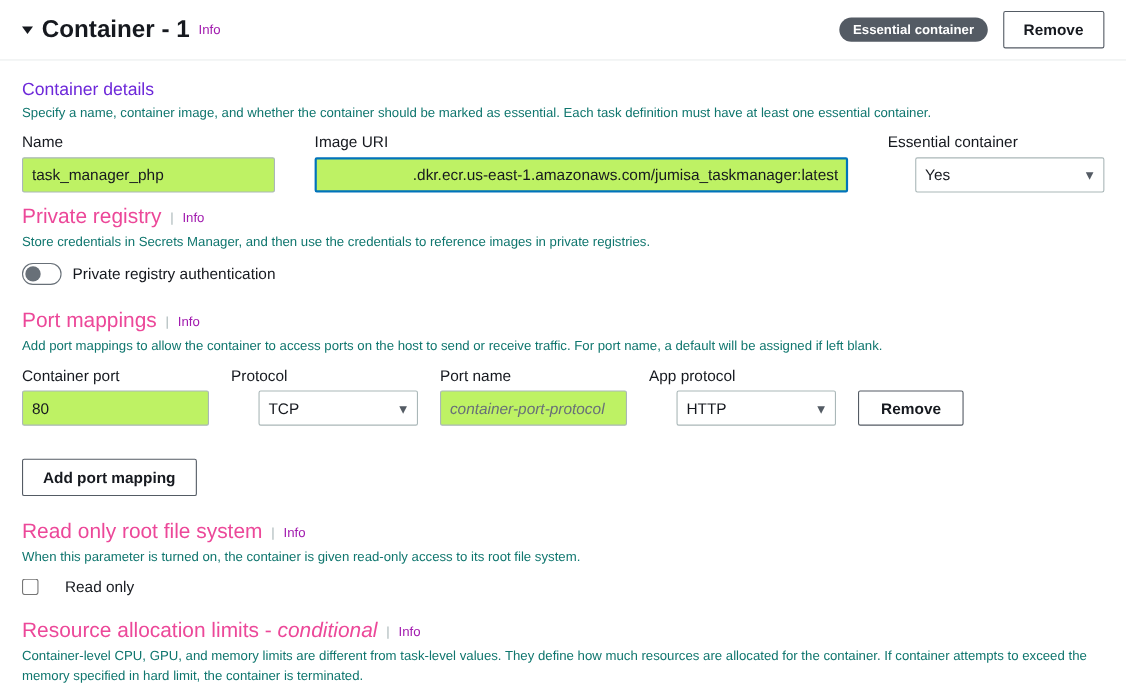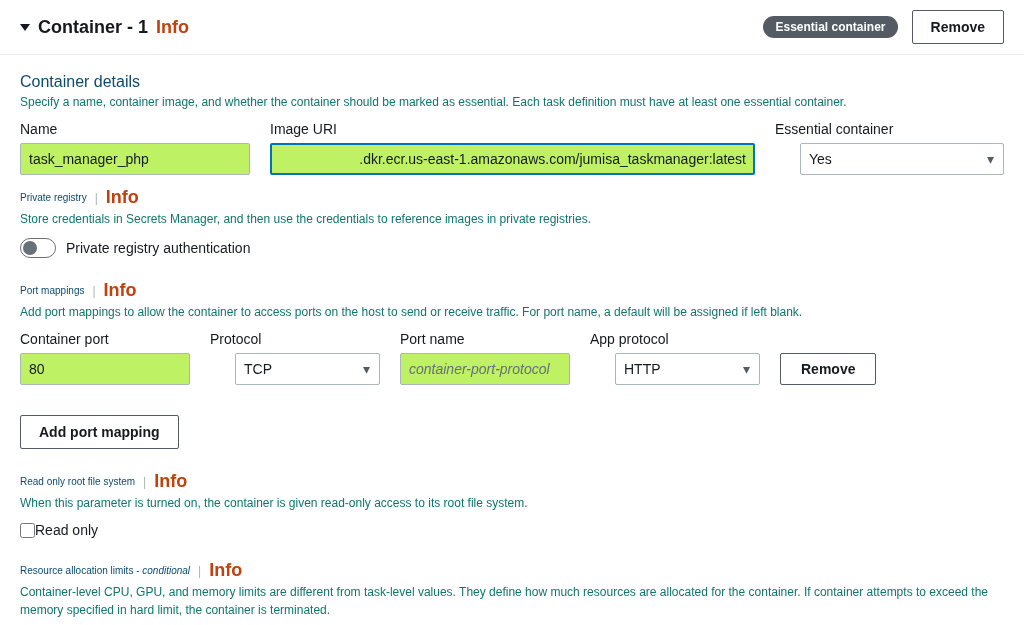--- a/index.html
+++ b/index.html
@@ -17,36 +17,36 @@
     border-bottom: 1px solid #eaeded;
   }
   .panel-header .left { display:flex; align-items:center; flex:1; gap:8px;}
   .caret {
     width:0; height:0;
     border-left:5px solid transparent;
     border-right:5px solid transparent;
     border-top:7px solid #16191f;
     display:inline-block;
   }
-  .panel-title { font-size:18px; font-weight:700; }
-  .info-link { color:#c2410c; font-size:18px; font-weight:700; cursor:pointer; }
+  .panel-title { font-size:22px; font-weight:700; }
+  .info-link { color:#a21caf; font-size:12px; font-weight:400; cursor:pointer; }
   .info-sep { color:#aab7b8; font-size:12px; padding:0 4px;}
   .badge {
     background:#545b64; color:#fff; font-size:12px; font-weight:700;
     padding:4px 12px; border-radius:14px; margin-right:14px;
   }
   .btn {
     background:#fff; border:1px solid #545b64; color:#16191f;
     font-weight:700; font-size:14px; padding:6px 18px; border-radius:2px;
     cursor:pointer; line-height:20px;
   }
   .content { padding: 18px 20px 0 20px; }
-  .section-title { font-size:16px; font-weight:400; color:#0c4a6e; margin-bottom:2px; }
+  .section-title { font-size:16px; font-weight:400; color:#6d28d9; margin-bottom:2px; }
   .section-desc { font-size:12px; color:#0f766e; margin-bottom:10px; line-height:1.5;}
-  .field-row { display:flex; gap:20px; margin-bottom:10px;}
+  .field-row { display:flex; gap:36px; margin-bottom:10px;}
   .field { display:flex; flex-direction:column; }
   .field-label { font-size:14px; color:#16191f; margin-bottom:6px; }
   .text-input {
     height:32px; border:1px solid #aab7b8; border-radius:2px;
     padding:4px 8px; font-size:14px; color:#16191f; background:#bef264;
   }
   .text-input.focus { border:2px solid #0073bb; padding:3px 7px;}
   .text-input.readonly { background:#eaeded; color:#687078; font-style:italic;}
   .text-input::placeholder { color:#687078; font-style:italic;}
   .select-wrap { position:relative;padding-left:25px; }
@@ -54,32 +54,32 @@
     width:100%; height:32px; border:1px solid #aab7b8; border-radius:2px;
     padding:4px 28px 4px 8px; font-size:14px; appearance:none; background:#fff;
     color:#16191f; cursor:pointer;
   }
   .select-caret {
     position:absolute; right:10px; top:50%; transform:translateY(-50%);
     pointer-events:none; color:#545b64;
   }
   .subsection { margin-top:12px; }
   .sub-title-row { display:flex; align-items:center; gap:4px; margin-bottom:2px;}
-  .sub-title { font-size:10px; color:#0c4a6e; }
+  .sub-title { font-size:19px; color:#ec4899; }
   .sub-title .italic { font-style:italic; }
   .toggle-row { display:flex; align-items:center; gap:10px; margin-top:8px; margin-bottom:4px;}
   .toggle {
     width:36px; height:20px; border-radius:10px; background:#fff;
     border:1px solid #687078; position:relative; cursor:pointer;
   }
   .toggle .knob {
     width:14px; height:14px; border-radius:50%; background:#687078;
     position:absolute; top:2px; left:2px;
   }
-  .checkbox-row { display:flex; align-items:center; gap:0; margin-top:10px;}
+  .checkbox-row { display:flex; align-items:center; gap:24px; margin-top:10px;}
   .checkbox-row input[type=checkbox]{ width:15px; height:15px; border:1px solid #687078; cursor:pointer;}
   .port-row { display:flex; gap:20px; align-items:flex-end; margin-bottom:28px;}
   .add-btn { margin-top:2px; }
   .resource-row { display:flex; gap:20px; }
 </style>
 </head>
 <body>
 
 <div class="panel-header">
   <div class="left">

